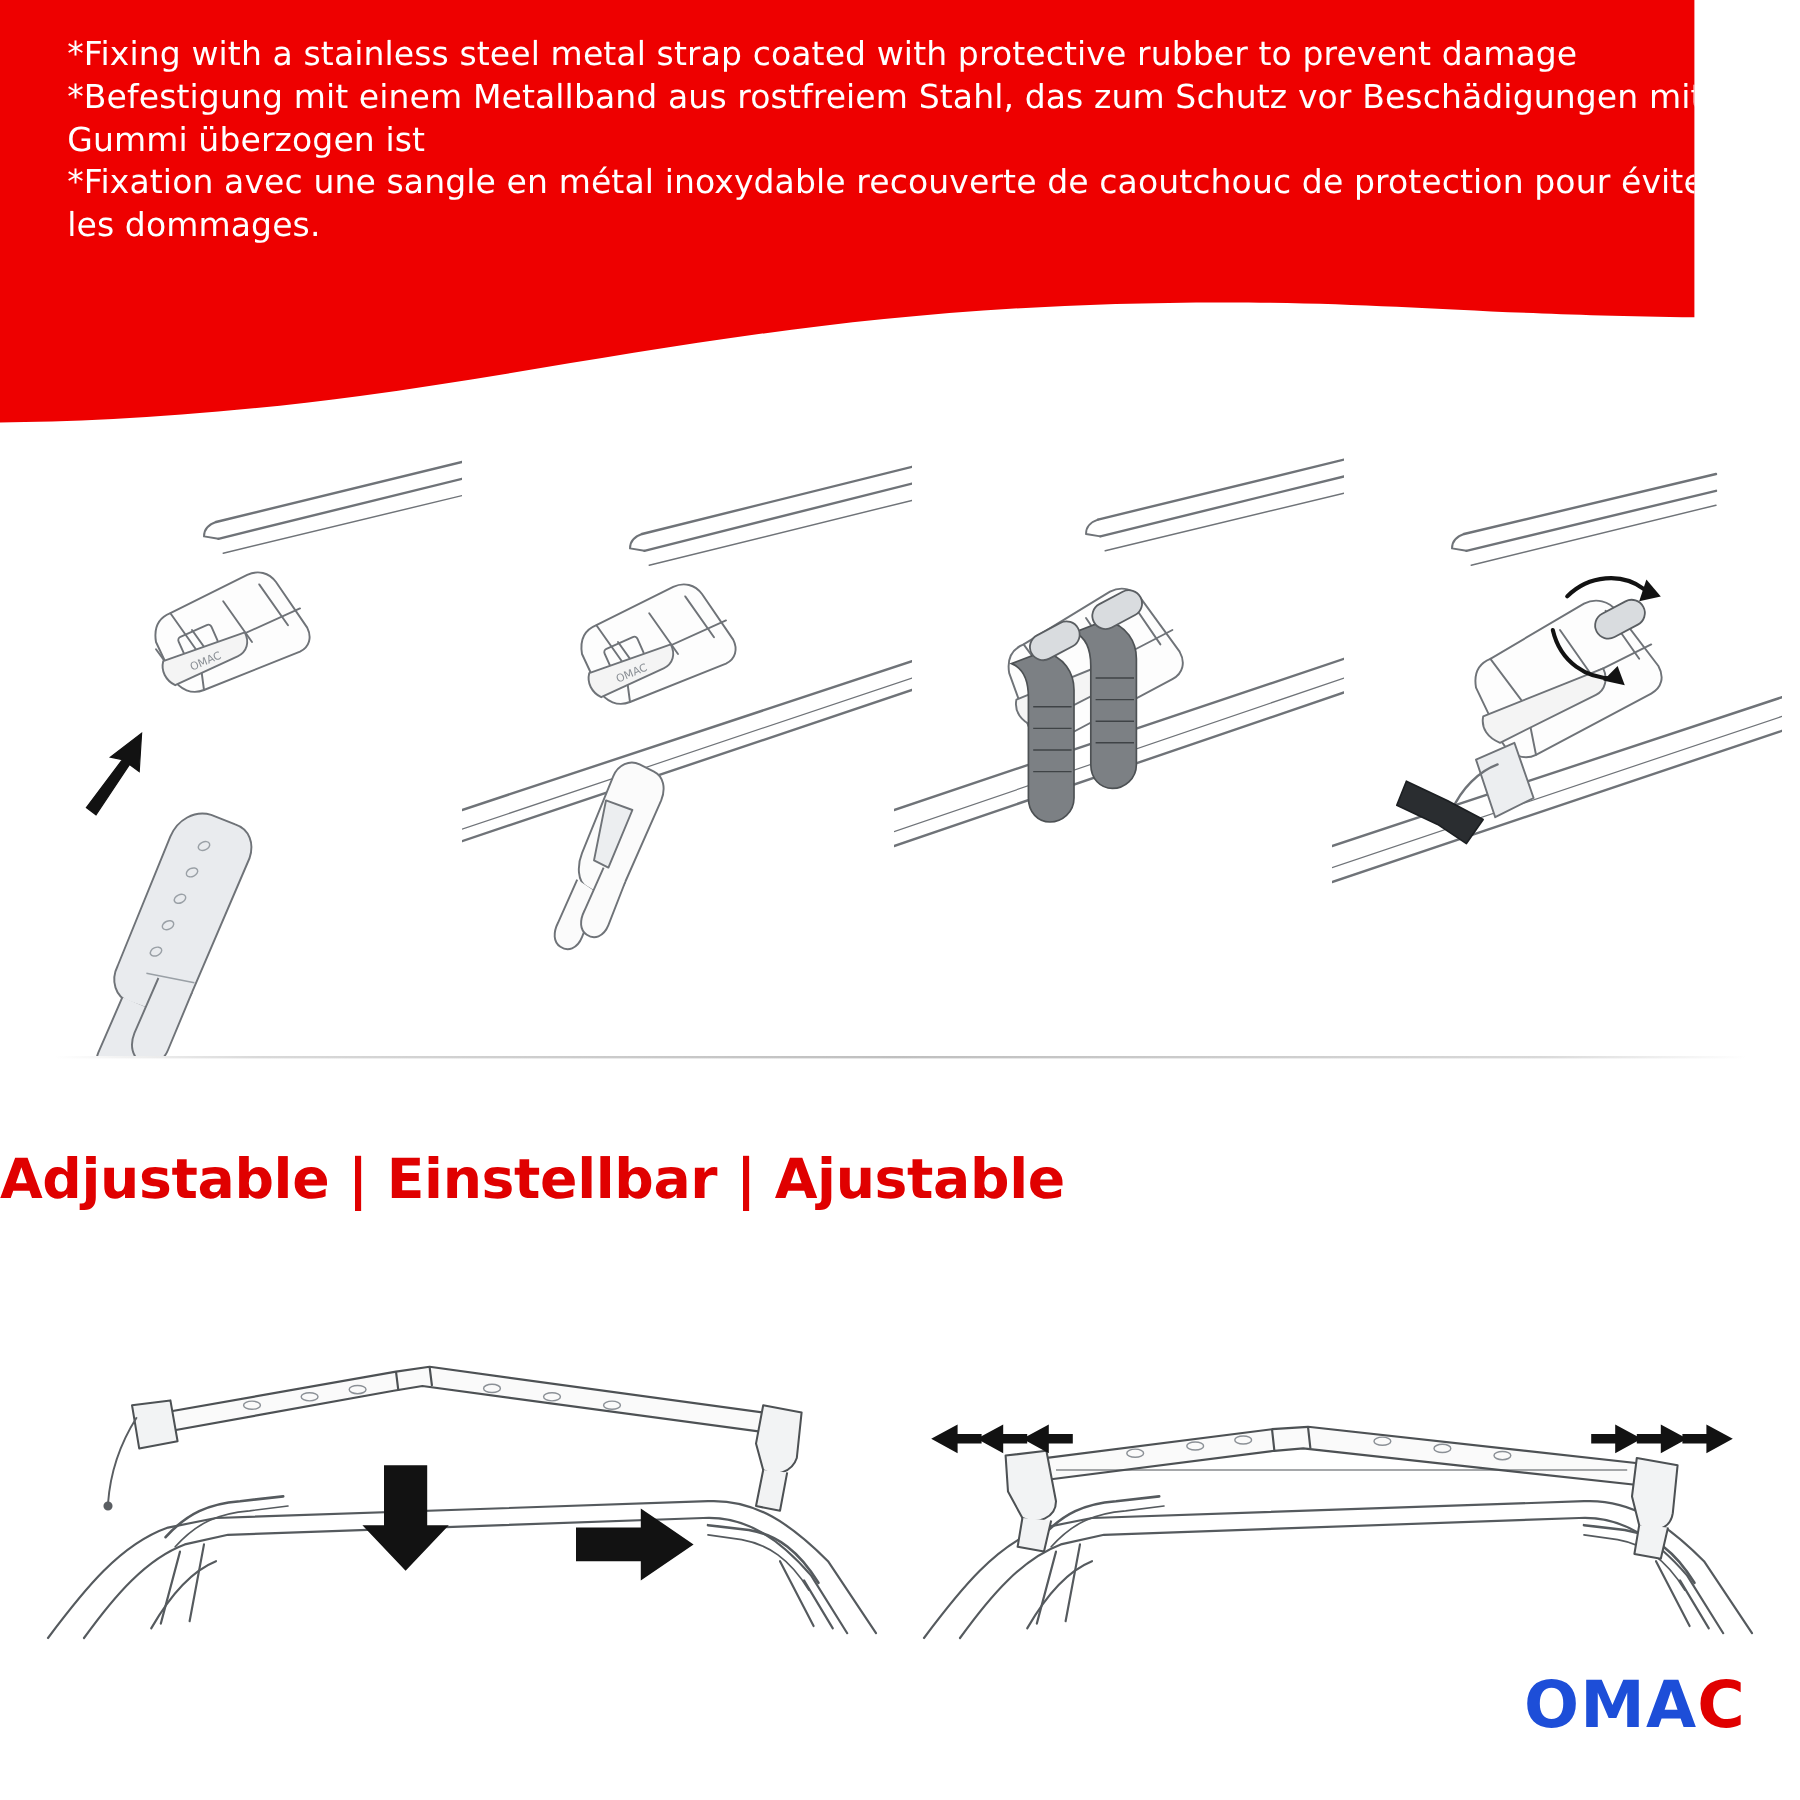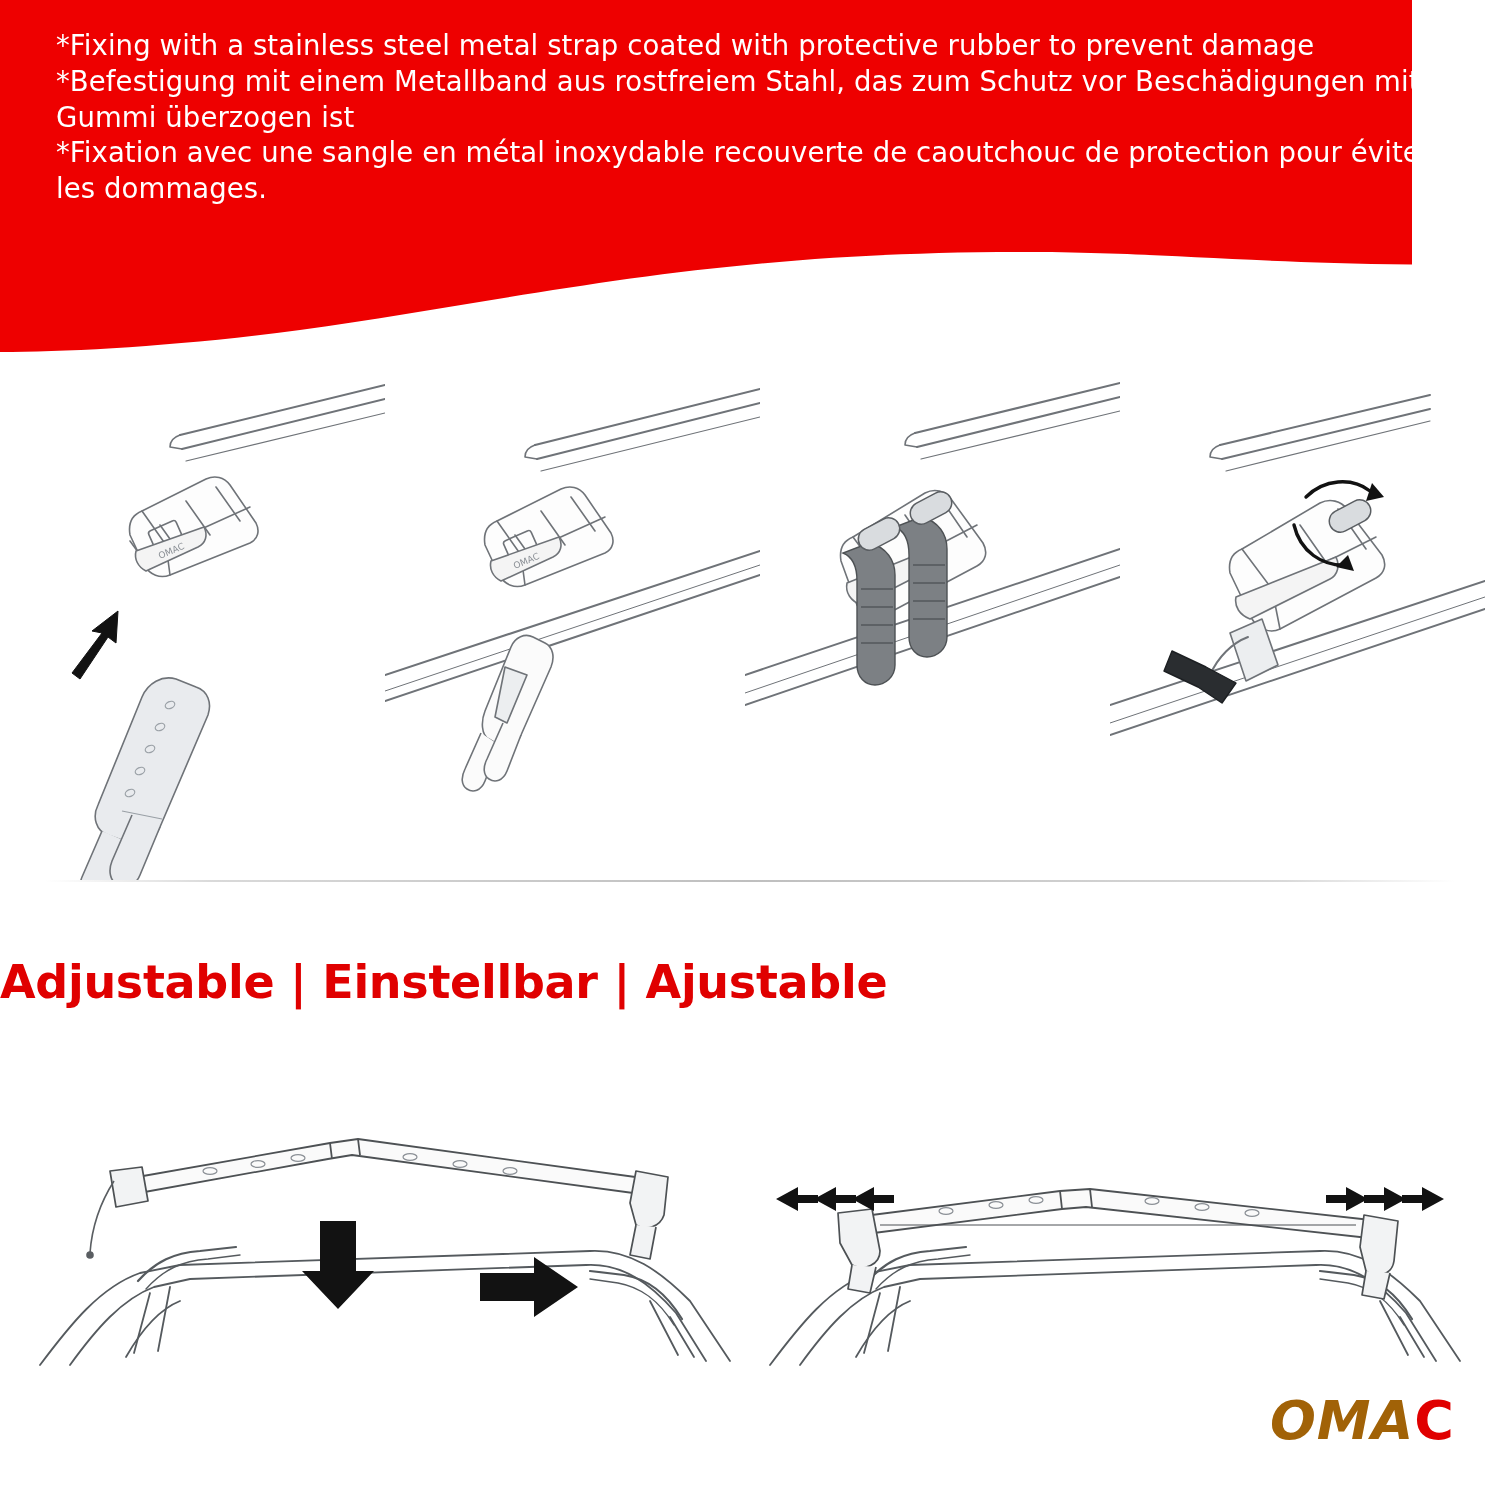--- a/index.html
+++ b/index.html
@@ -104,21 +104,21 @@
     position: absolute;
     right: 45px;
     bottom: 52px;
     display: flex;
     align-items: center;
     font-size: 54px;
     font-weight: bold;
     letter-spacing: 1px;
     line-height: 1;
   }
-  .logo .omac-dark { color: #a16207; font-style: italic; }
+  .logo .omac-dark { color: #1d4ed8; }
   .logo .omac-red { color: #e00000; }
 </style>
 </head>
 <body>
 
 <div class="banner">
   <svg class="banner-shape" viewBox="0 0 1500 370" preserveAspectRatio="none">
     <path d="M0,0 L1500,0 L1500,265 C1240,265 1180,252 1020,252 C700,252 520,300 300,330 C180,346 70,352 0,352 Z" fill="#ee0000"></path>
   </svg>
   <div class="banner-text">*Fixing with a stainless steel metal strap coated with protective rubber to prevent damage

